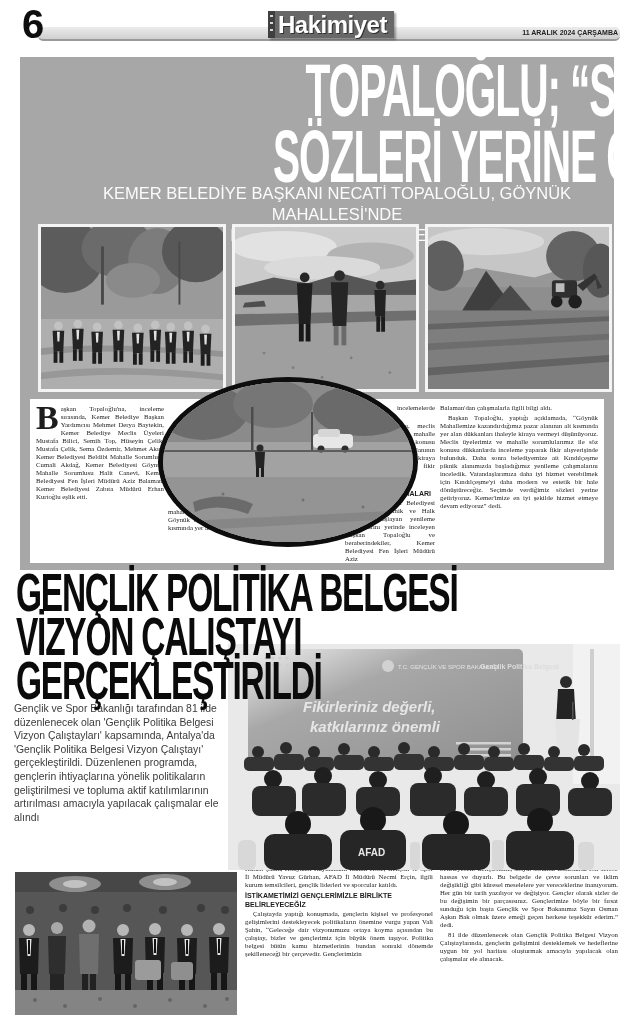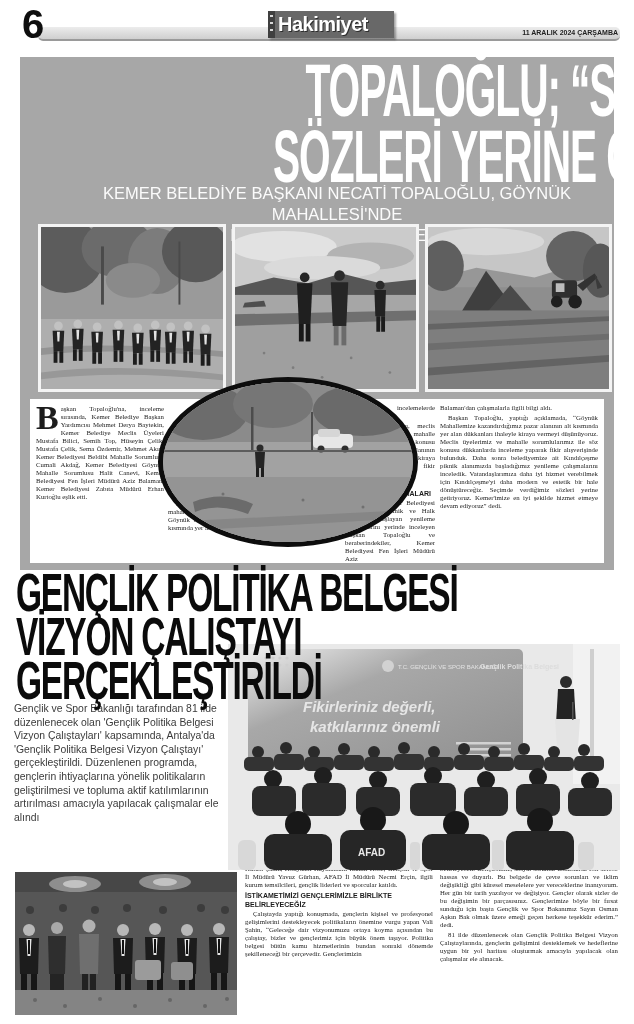--- a/index.html
+++ b/index.html
@@ -8,21 +8,21 @@
   
   .header-band{position:absolute;left:38px;right:14px;top:27px;height:12px;
                background:linear-gradient(#ececec,#cfcfcf);border-bottom:2px solid #9a9a9a;border-radius:5px;}
   .page-number{position:absolute;left:22px;top:4px;font-family:"Liberation Sans",sans-serif;
                font-weight:bold;font-size:40px;color:#0e0e0e;line-height:1;}
   .masthead{position:absolute;left:268px;top:11px;width:126px;height:27px;background:#686868;
             box-shadow:2px 2px 2px rgba(0,0,0,.35);display:flex;align-items:center;}
   .masthead-accent{width:7px;height:100%;background:#3f3f3f;margin-right:3px;position:relative;}
   .masthead-accent i{position:absolute;left:2px;width:3px;height:2px;background:#d8d8d8;}
   .masthead-title{color:#ffffff;font-family:"Liberation Sans",sans-serif;font-weight:bold;
-                  font-size:20px;letter-spacing:-.5px;text-shadow:1px 1px 0 #2e2e2e;}
+                  font-size:24px;letter-spacing:-.5px;text-shadow:1px 1px 0 #2e2e2e;}
   .header-date{position:absolute;right:16px;top:29px;font-family:"Liberation Sans",sans-serif;
                font-weight:bold;font-size:7px;color:#222;}
   
   .panel{position:absolute;left:20px;top:57px;width:594px;height:513px;background:#a7a7a7;}
   .hl{width:100%;text-align:center;white-space:nowrap;color:#ffffff;
       font-family:"Liberation Sans",sans-serif;font-weight:bold;line-height:68px;}
   .hl span{display:inline-block;transform:scaleX(.55);transform-origin:center;
            font-size:74px;letter-spacing:-2px;}
   .hl1{position:absolute;top:0px;left:0;}
   .hl2{position:absolute;top:66px;left:0;}

